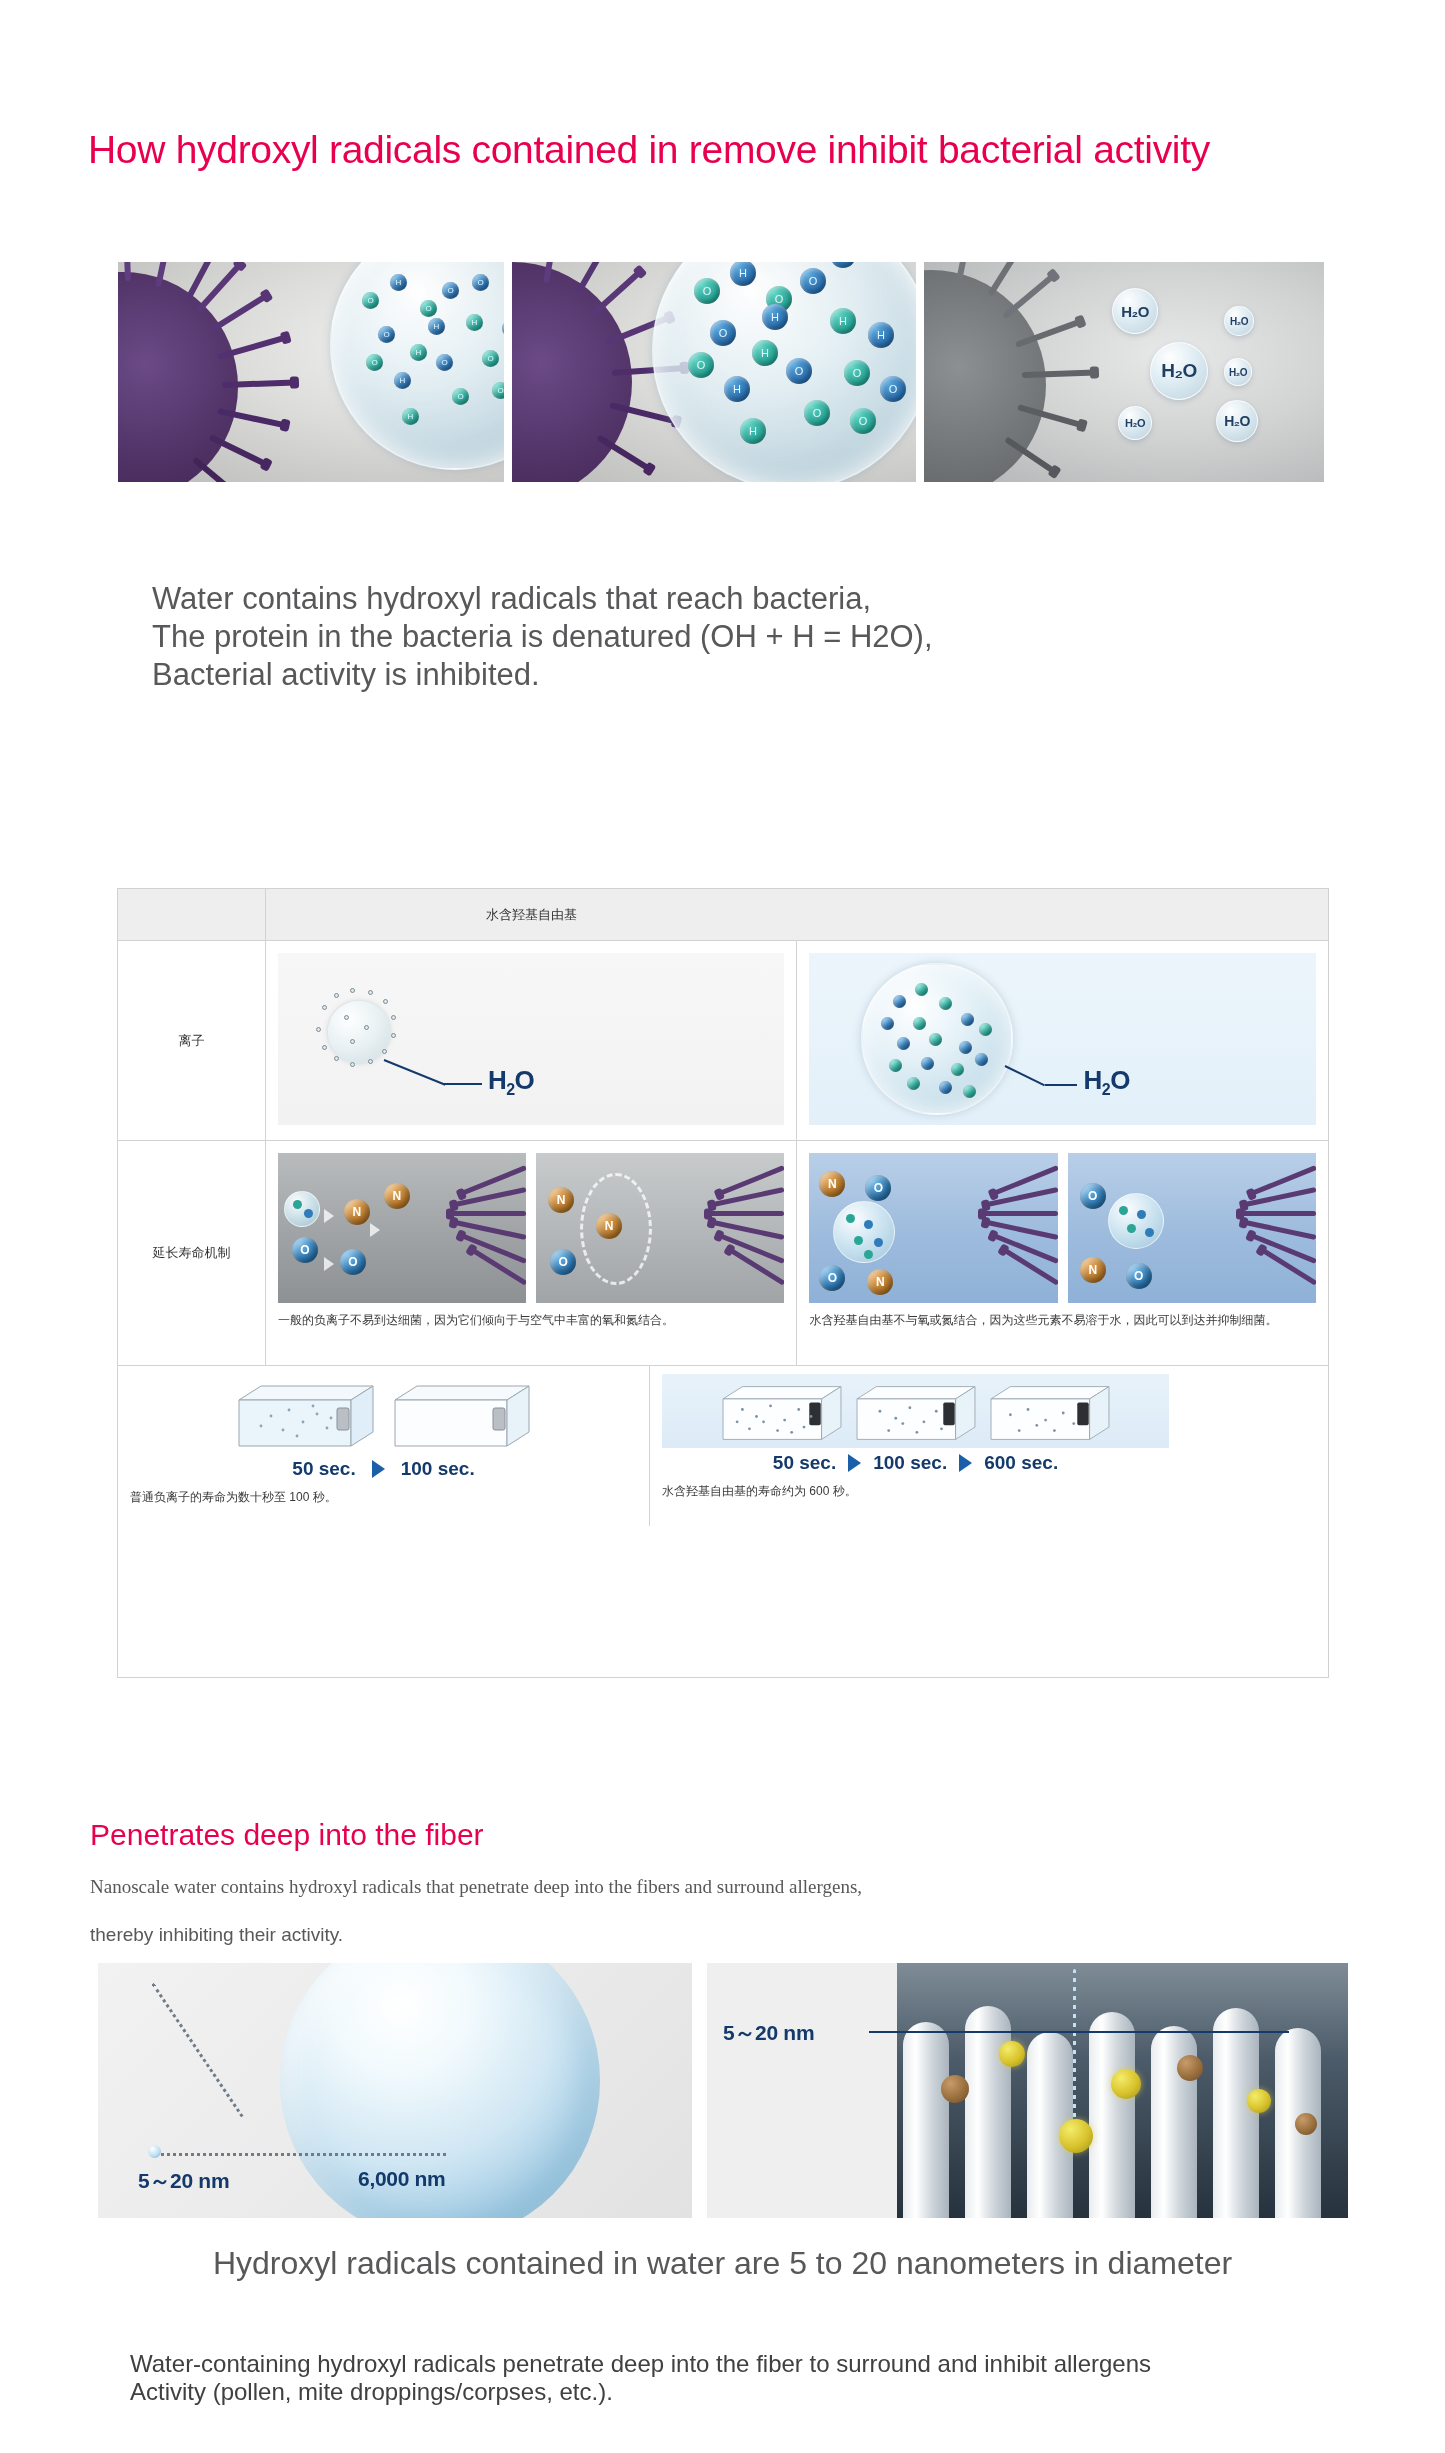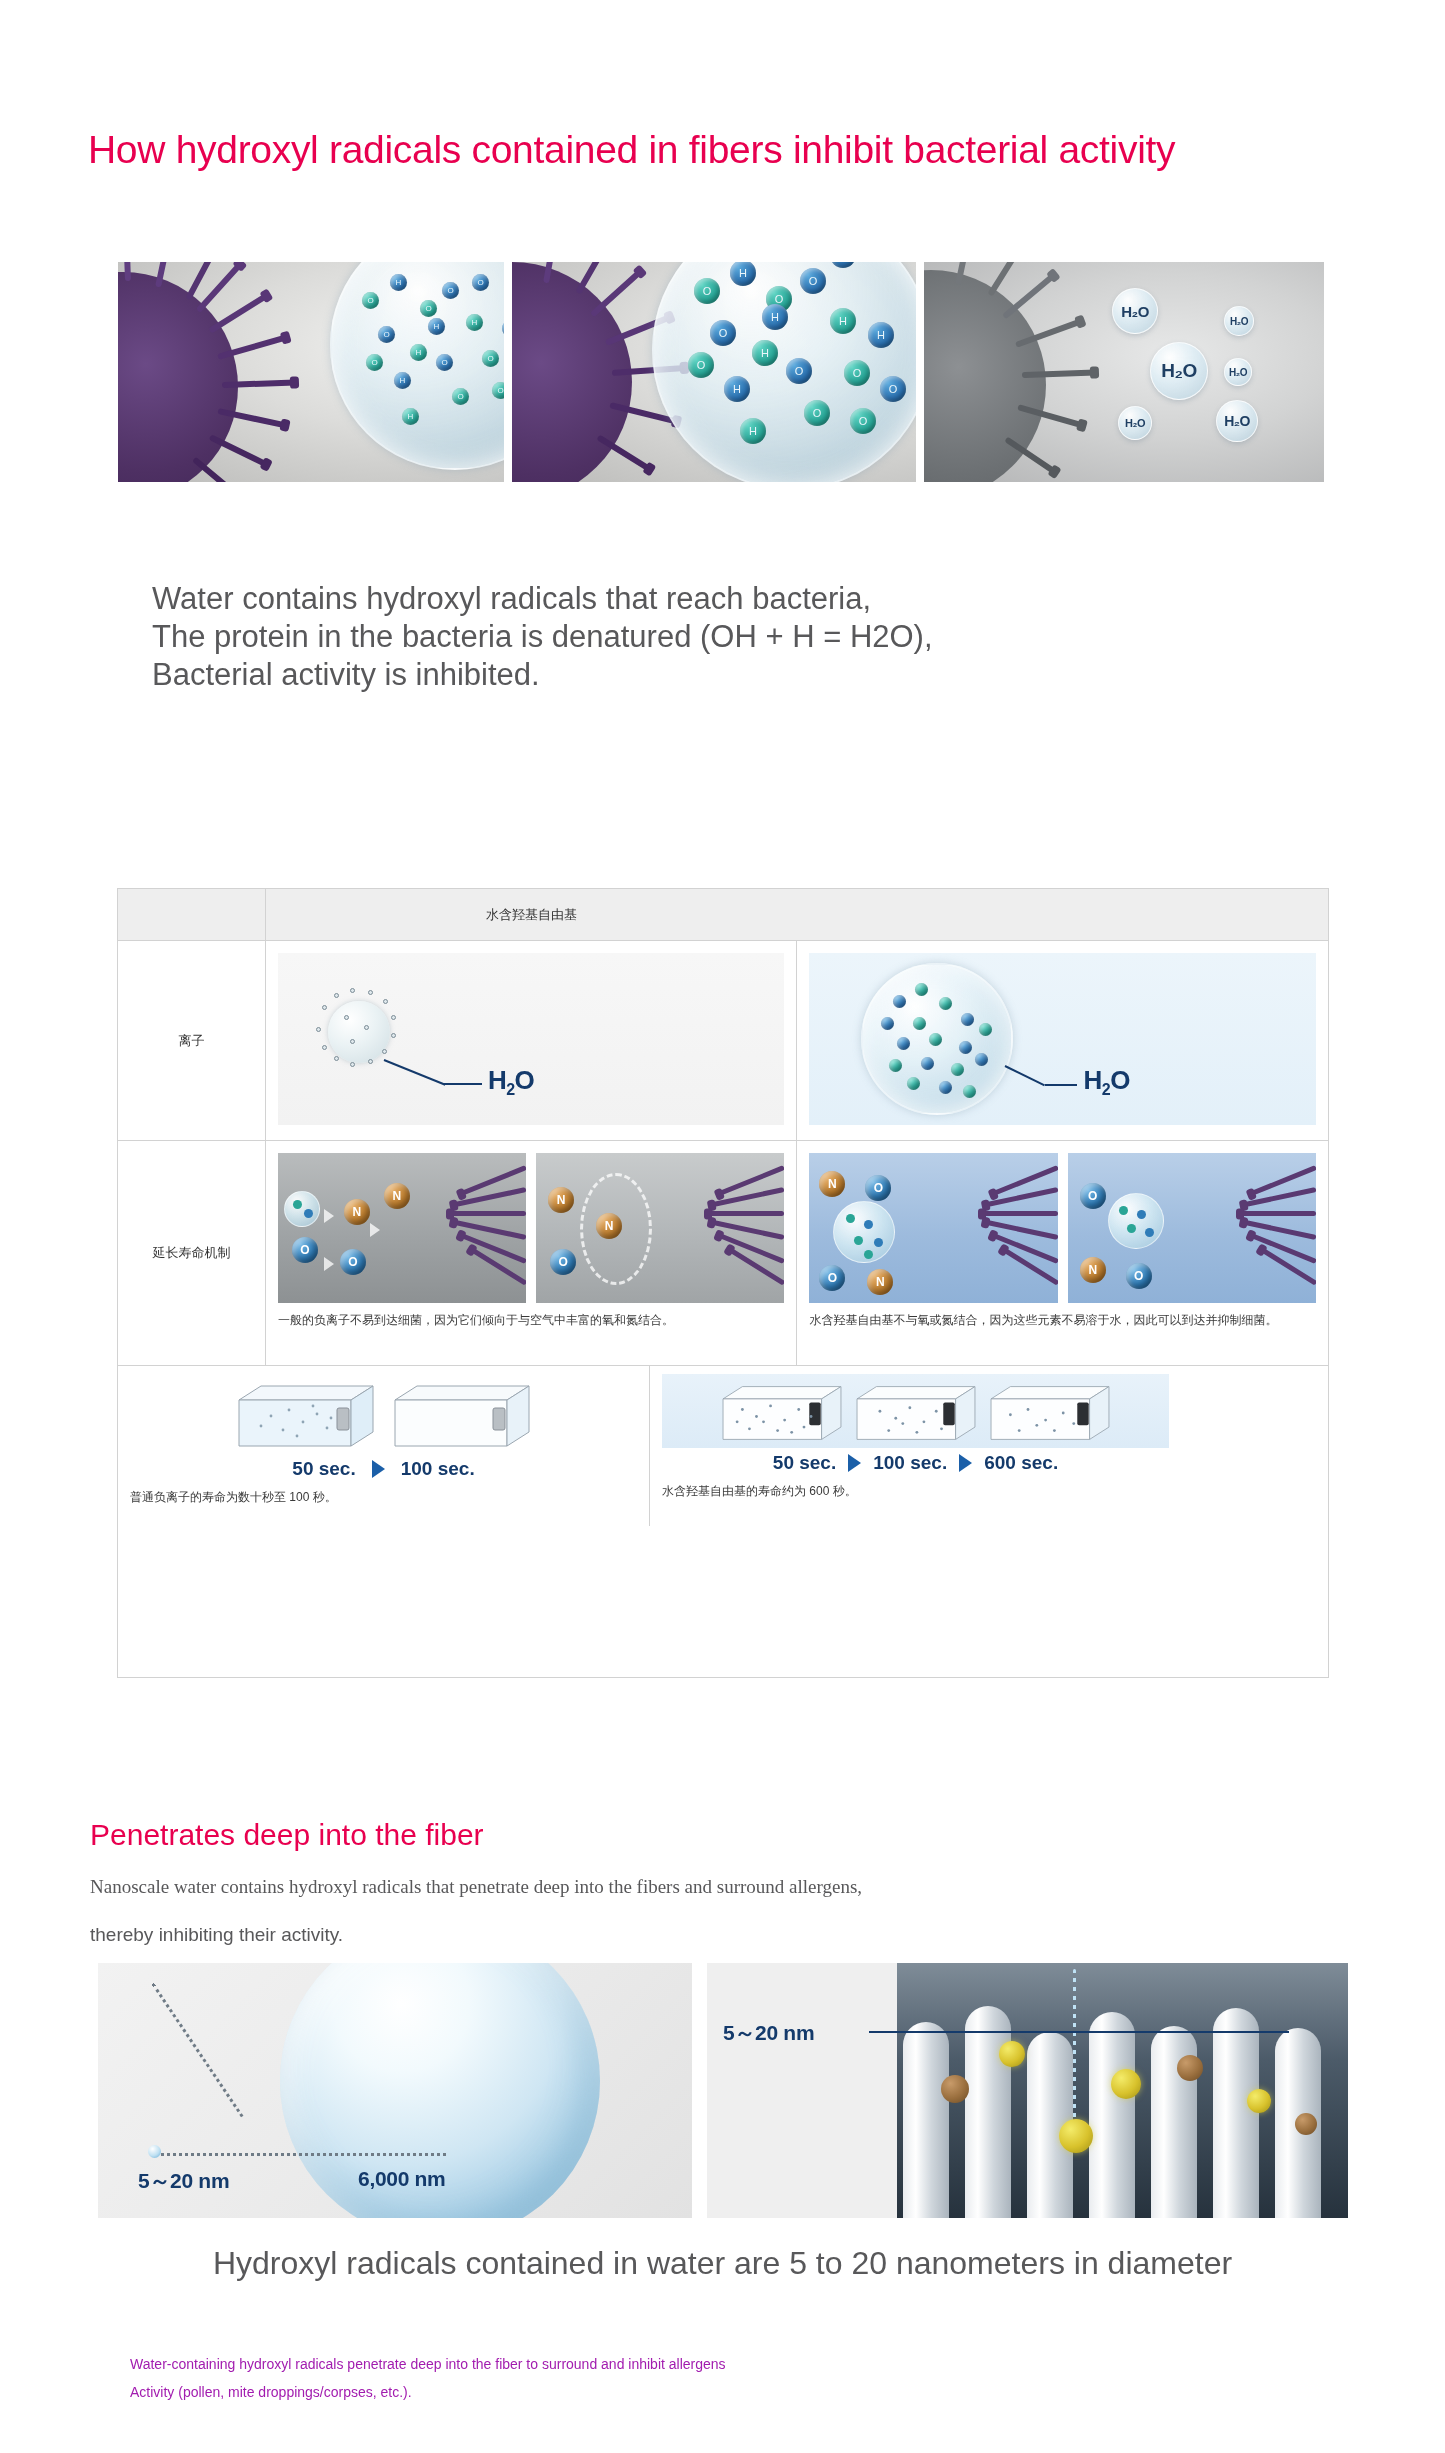--- a/index.html
+++ b/index.html
@@ -173,26 +173,26 @@
     box-shadow:0 0 6px rgba(220,210,80,.6); }
   .allergen.br{ background:radial-gradient(circle at 34% 30%, #c89b6a 0%, #9a6f3e 55%, #6b4a24 100%); }
   .fnmline{ position:absolute; height:2px; background:#143a6b; }
   .vdots{ position:absolute; width:3px; border-radius:2px;
     background:repeating-linear-gradient(180deg,#bfe2f5 0 4px, transparent 4px 9px); }
 
   
   .big-bottom{ position:absolute; left:0; top:2243px; width:1445px;
     text-align:center; font-size:32px; line-height:41px; color:#58585a; }
   .small-bottom{ position:absolute; left:130px; top:2350px; width:1230px;
-    font-size:14px; line-height:28px; color:#a21caf; }
+    font-size:24px; line-height:28px; color:#404040; }
 </style>
 </head>
 <body>
 
-<div class="main-title">How hydroxyl radicals contained in fibers inhibit bacterial activity</div>
+<div class="main-title">How hydroxyl radicals contained in remove inhibit bacterial activity</div>
 
 <div class="photo-strip">
 
   <div class="photo p1">
     <div class="photo-bg"></div>
 
     <div>
       <div class="bact-core" style="left:-110px;top:10px;width:230px;height:230px;
         background:radial-gradient(circle at 60% 40%, #6b4a86 0%, #4e3063 55%, #3a2250 100%);"></div>
       <div class="spike" style="left:70px;top:30px;width:90px;height:14px;transform:rotate(-62deg);">

